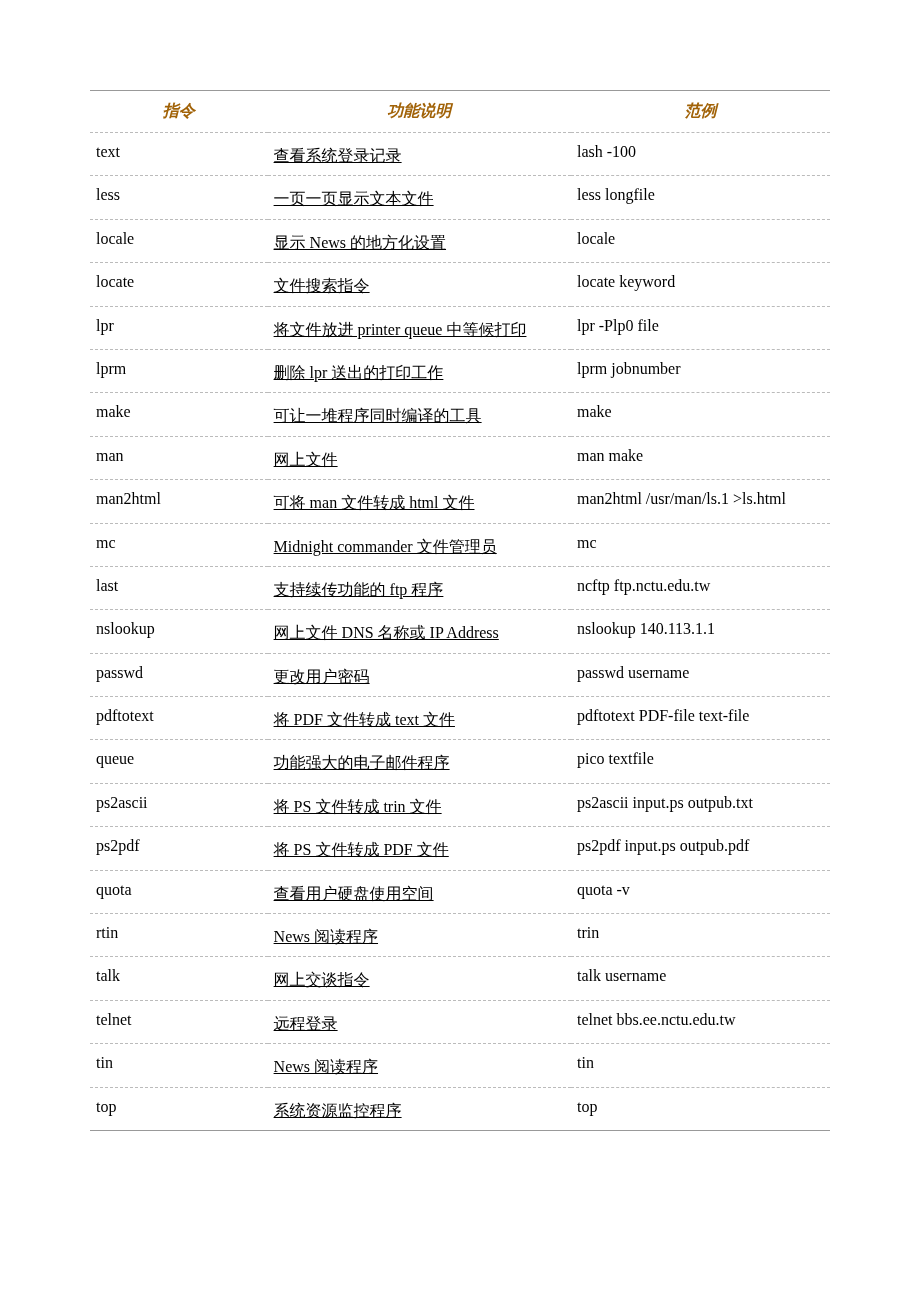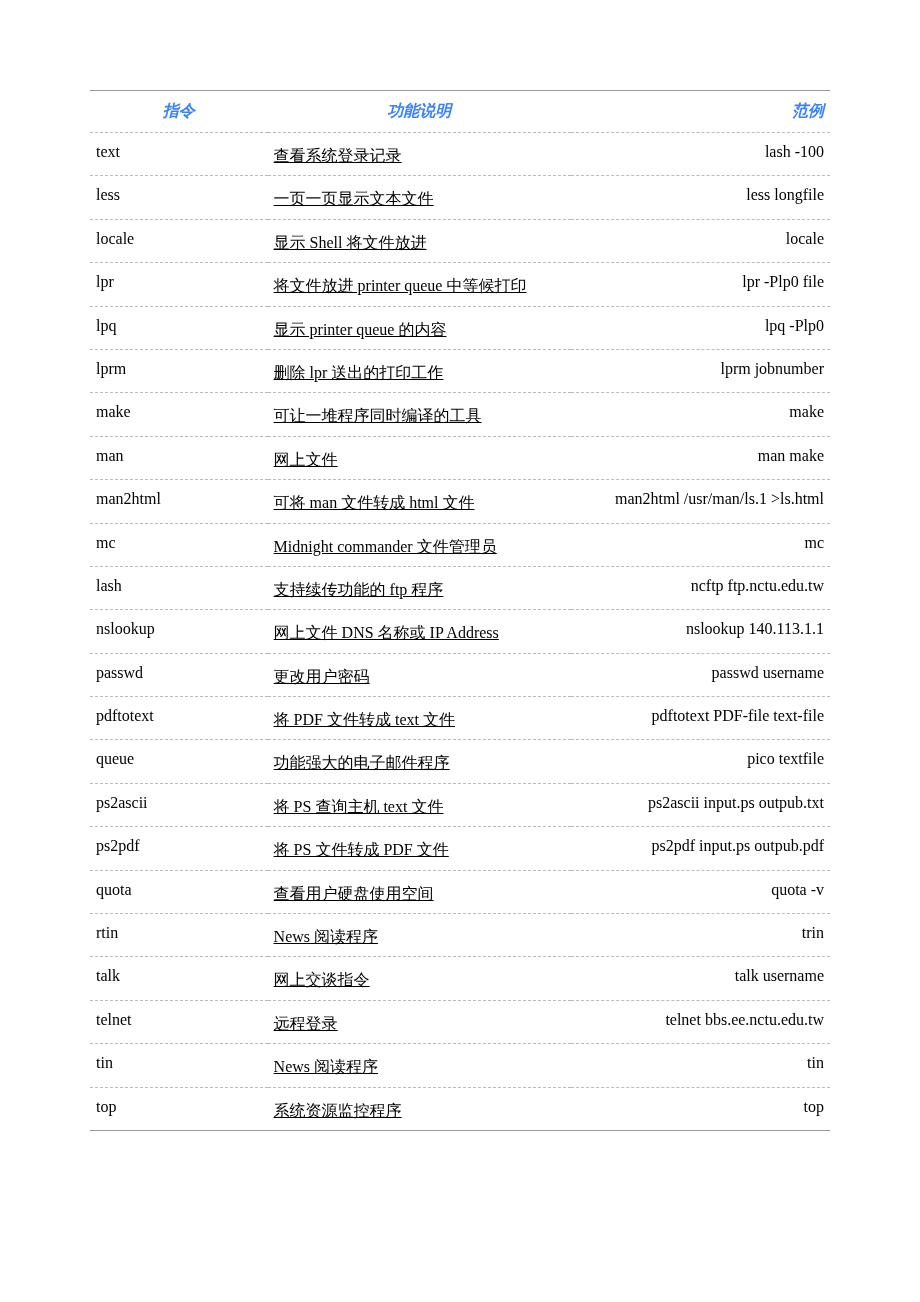--- a/index.html
+++ b/index.html
@@ -18,35 +18,35 @@
       border-collapse: collapse;
       font-size: 16px;
     }
     th {
       font-style: italic;
       font-weight: bold;
       text-align: center;
       padding: 10px 6px;
       border-top: 1px solid #999;
       border-bottom: 1px dashed #bbb;
-      color: #3b82f6;
+      color: #a16207;
     }
     td {
       padding: 8px 6px;
       border-bottom: 1px dashed #bbb;
       color: #000;
       vertical-align: top;
       line-height: 1.4;
     }
     tr:last-child td {
       border-bottom: 1px solid #999;
     }
     th:nth-child(1), td:nth-child(1) { width: 24%; }
     th:nth-child(2), td:nth-child(2) { width: 41%; }
-    th:nth-child(3), td:nth-child(3) { width: 35%; text-align: right; }
+    th:nth-child(3), td:nth-child(3) { width: 35%; }
     td:nth-child(2) { padding-top: 12px; text-decoration: underline; }
   </style>
 </head>
 <body>
 
 <table>
   <thead>
     <tr>
       <th>指令</th>
       <th>功能说明</th>
@@ -59,32 +59,32 @@
         <td>查看系统登录记录</td>
         <td>lash -100</td>
       </tr>
       <tr>
         <td>less</td>
         <td>一页一页显示文本文件</td>
         <td>less longfile</td>
       </tr>
       <tr>
         <td>locale</td>
-        <td>显示 Shell 将文件放进</td>
+        <td>显示 News 的地方化设置</td>
         <td>locale</td>
+      </tr>
+      <tr>
+        <td>locate</td>
+        <td>文件搜索指令</td>
+        <td>locate keyword</td>
       </tr>
       <tr>
         <td>lpr</td>
         <td>将文件放进 printer queue 中等候打印</td>
         <td>lpr -Plp0 file</td>
-      </tr>
-      <tr>
-        <td>lpq</td>
-        <td>显示 printer queue 的内容</td>
-        <td>lpq -Plp0</td>
       </tr>
       <tr>
         <td>lprm</td>
         <td>删除 lpr 送出的打印工作</td>
         <td>lprm jobnumber</td>
       </tr>
       <tr>
         <td>make</td>
         <td>可让一堆程序同时编译的工具</td>
         <td>make</td>
@@ -98,21 +98,21 @@
         <td>man2html</td>
         <td>可将 man 文件转成 html 文件</td>
         <td>man2html /usr/man/ls.1 &gt;ls.html</td>
       </tr>
       <tr>
         <td>mc</td>
         <td>Midnight commander 文件管理员</td>
         <td>mc</td>
       </tr>
       <tr>
-        <td>lash</td>
+        <td>last</td>
         <td>支持续传功能的 ftp 程序</td>
         <td>ncftp ftp.nctu.edu.tw</td>
       </tr>
       <tr>
         <td>nslookup</td>
         <td>网上文件 DNS 名称或 IP Address</td>
         <td>nslookup 140.113.1.1</td>
       </tr>
       <tr>
         <td>passwd</td>
@@ -124,21 +124,21 @@
         <td>将 PDF 文件转成 text 文件</td>
         <td>pdftotext PDF-file text-file</td>
       </tr>
       <tr>
         <td>queue</td>
         <td>功能强大的电子邮件程序</td>
         <td>pico textfile</td>
       </tr>
       <tr>
         <td>ps2ascii</td>
-        <td>将 PS 查询主机 text 文件</td>
+        <td>将 PS 文件转成 trin 文件</td>
         <td>ps2ascii input.ps outpub.txt</td>
       </tr>
       <tr>
         <td>ps2pdf</td>
         <td>将 PS 文件转成 PDF 文件</td>
         <td>ps2pdf input.ps outpub.pdf</td>
       </tr>
       <tr>
         <td>quota</td>
         <td>查看用户硬盘使用空间</td>

